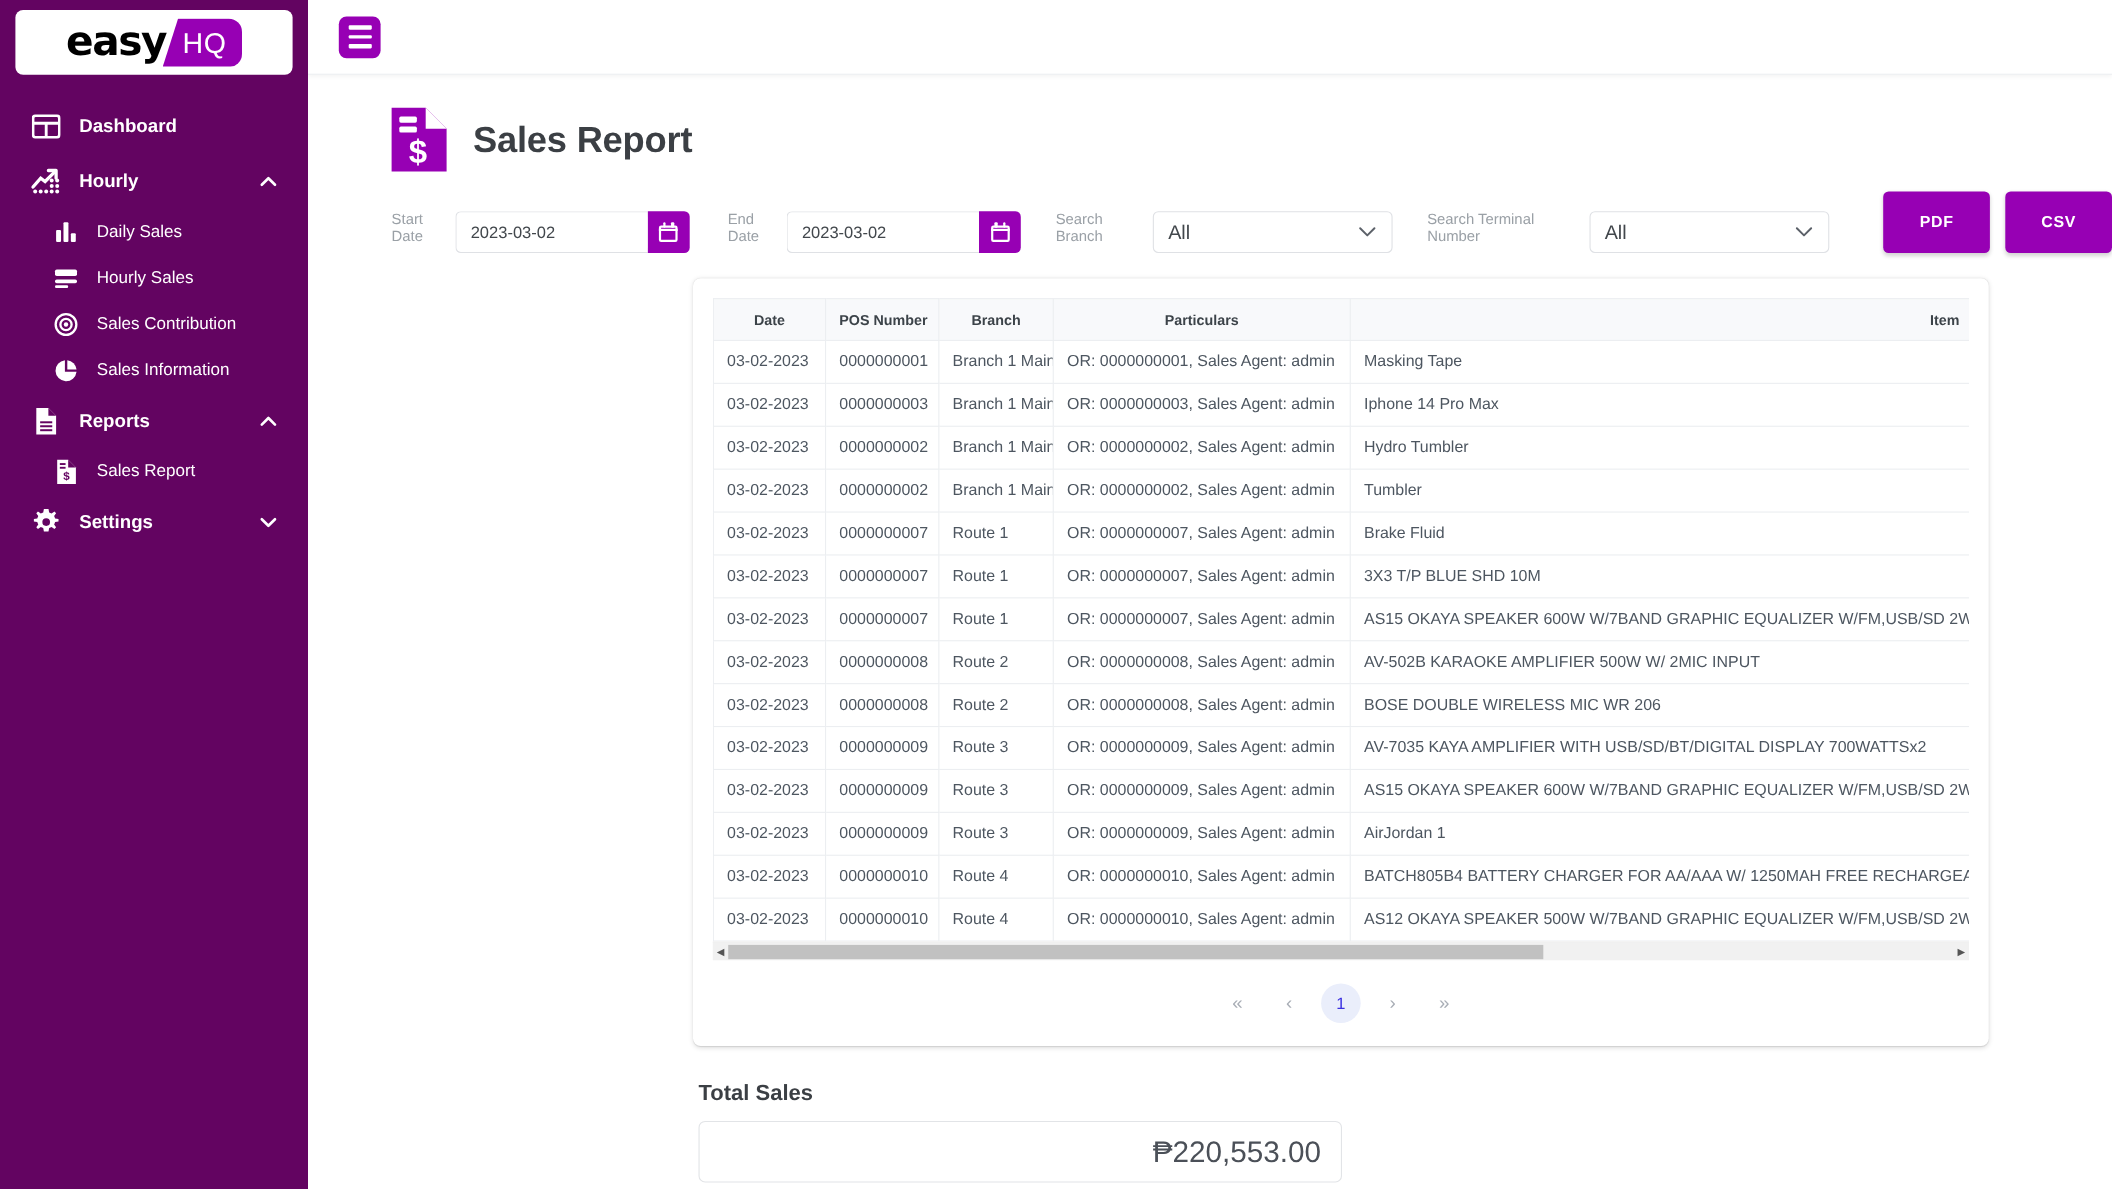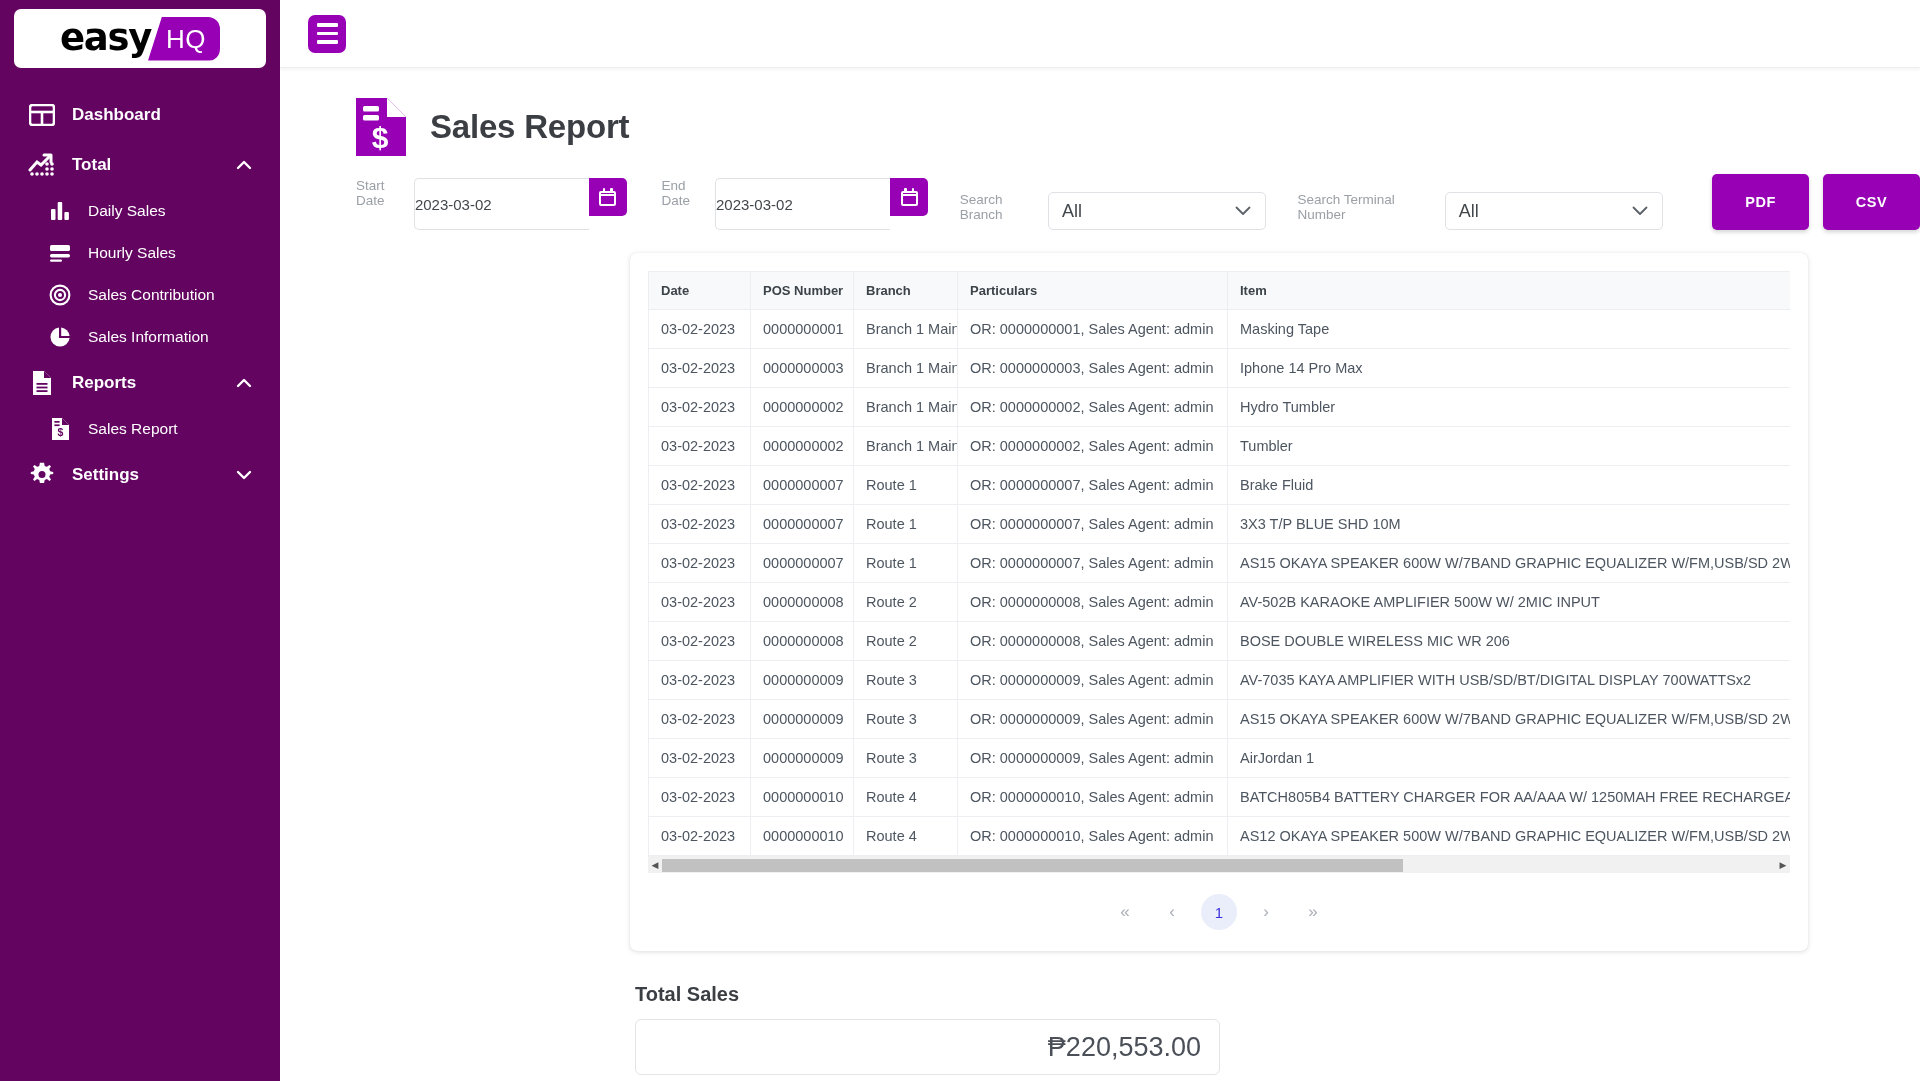--- a/index.html
+++ b/index.html
@@ -112,26 +112,26 @@
     padding-left: 74px; margin-top: 16px;
     gap: 0;
   }
   .field { display: flex; flex-direction: row; }
   .field-label {
     font-size: 13.5px; color: #9aa0a6; margin-bottom: 5px; padding-left: 2px;
     font-weight: 400;
   }
   .date-group { display: flex; align-items: stretch; }
   .date-input {
-    width: 175px; height: 52px;
+    width: 175px; height: 38px;
     border: 1px solid #dfe1e5; border-right: none;
     border-radius: 5px 0 0 5px;
     background: #fff;
     display: flex; align-items: center;
-    padding-left: 0;
+    padding-left: 13px;
     font-size: 15px; color: #42474c;
   }
   .date-btn {
     width: 38px; height: 38px;
     background: #9700b4;
     border-radius: 0 5px 5px 0;
     display: flex; align-items: center; justify-content: center;
     cursor: pointer;
   }
   .cal-ico { width: 17px; height: 18px; position: relative; }
@@ -172,21 +172,21 @@
     border-radius: 7px;
     box-shadow: 0 1px 5px rgba(0,0,0,0.13), 0 0 1px rgba(0,0,0,0.10);
     padding: 18px 0 0 0;
     overflow: hidden;
   }
   .table-wrap { margin: 0 18px; overflow: hidden; position: relative; }
   table { border-collapse: collapse; table-layout: fixed; width: 1660px; }
   thead th {
     background: #f8f9fb;
     font-size: 13px; font-weight: 700; color: #3c4349;
-    text-align: left;
+    text-align: center;
     padding: 11px 12px;
     border: 1px solid #eceef1;
     white-space: nowrap;
   }
   tbody td {
     font-size: 14.5px; color: #4d5660;
     padding: 11px 12px;
     border: 1px solid #eceef1;
     white-space: nowrap; overflow: hidden;
     height: 36px;
@@ -272,21 +272,21 @@
             <circle cx="24" cy="12" r="1.8" fill="#fff"></circle>
           <circle cx="19" cy="17" r="1.8" fill="#fff"></circle>
             <circle cx="24" cy="17" r="1.8" fill="#fff"></circle>
           <circle cx="4" cy="22" r="1.8" fill="#fff"></circle>
             <circle cx="9" cy="22" r="1.8" fill="#fff"></circle>
           <circle cx="14" cy="22" r="1.8" fill="#fff"></circle>
             <circle cx="19" cy="22" r="1.8" fill="#fff"></circle>
             <circle cx="24" cy="22" r="1.8" fill="#fff"></circle>
         </svg>
       </span>
-      <span class="label">Total</span>
+      <span class="label">Hourly</span>
       <span class="chev">
         <svg width="16" height="16" viewBox="0 0 16 16">
             <path d="M2 11 L8 5 L14 11" stroke="#fff" stroke-width="2.4" fill="none" stroke-linecap="round" stroke-linejoin="round"></path>
           </svg>
       </span>
     </div>
 
     <div class="nav-item sub">
       <span class="ico">
         <svg width="20" height="20" viewBox="0 0 20 20">

